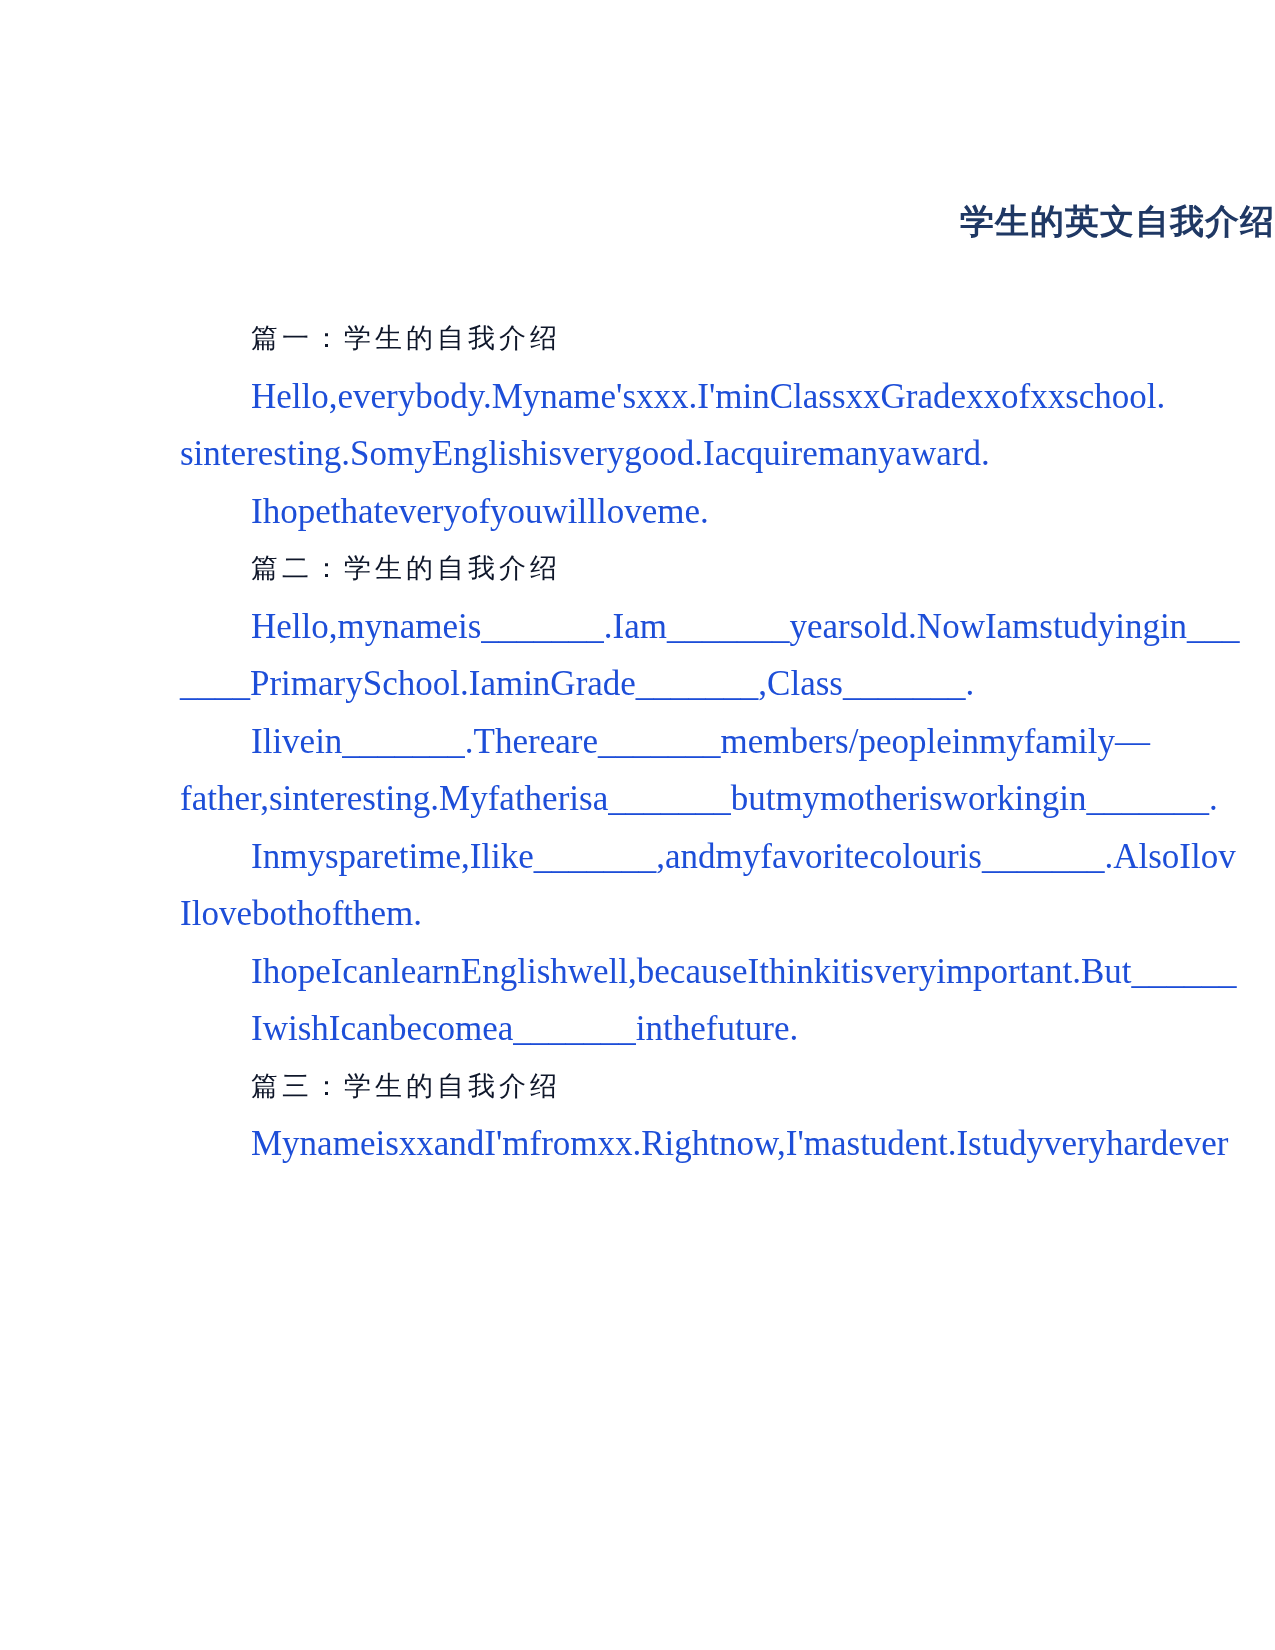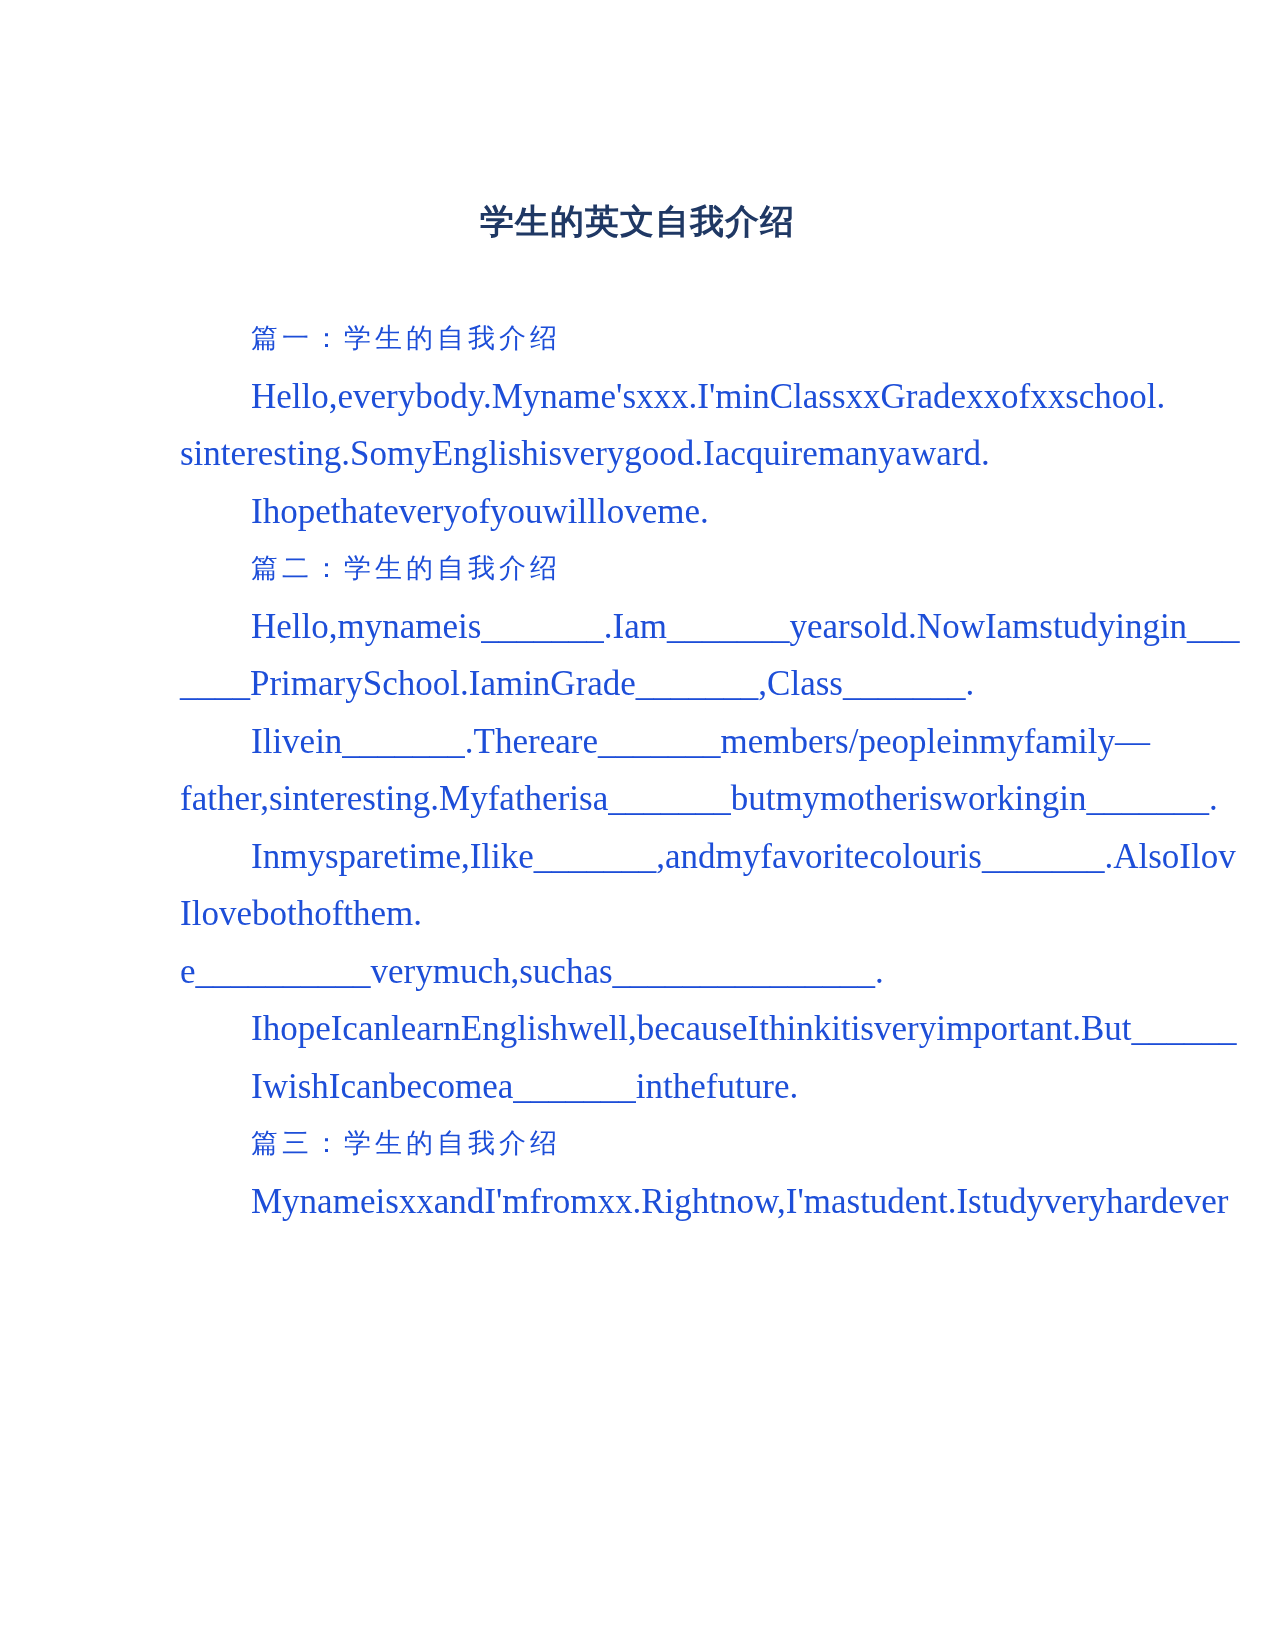--- a/index.html
+++ b/index.html
@@ -34,42 +34,41 @@
     line-height: 57.5px;
     white-space: nowrap;
     color: #1d4ed8;
   }
   .line.indent {
     padding-left: 71px;
   }
   .line.cn-heading {
     font-size: 27px;
     letter-spacing: 4px;
-    color: #1d4ed8;
+    color: #0f172a;
   }
 </style>
 </head>
 <body>
 
 <div class="page">
 
-  <div class="doc-title" style="color: rgb(31, 56, 100);">学生的英文自我介绍</div>
+  <div class="doc-title" style="color: rgb(31, 56, 100); text-align: right;">学生的英文自我介绍</div>
 
   <div class="lines">
     <div class="line cn-heading indent">篇一：学生的自我介绍</div>
     <div class="line indent">Hello,everybody.Myname'sxxx.I'minClassxxGradexxofxxschool.</div>
     <div class="line">sinteresting.SomyEnglishisverygood.Iacquiremanyaward.</div>
     <div class="line indent">Ihopethateveryofyouwillloveme.</div>
     <div class="line cn-heading indent">篇二：学生的自我介绍</div>
     <div class="line indent">Hello,mynameis_______.Iam_______yearsold.NowIamstudyingin___</div>
     <div class="line">____PrimarySchool.IaminGrade_______,Class_______.</div>
     <div class="line indent">Ilivein_______.Thereare_______members/peopleinmyfamily—</div>
     <div class="line">father,sinteresting.Myfatherisa_______butmymotherisworkingin_______.</div>
     <div class="line indent">Inmysparetime,Ilike_______,andmyfavoritecolouris_______.AlsoIlov</div>
     <div class="line">Ilovebothofthem.</div>
-    <div class="line">e__________verymuch,suchas_______________.</div>
     <div class="line indent">IhopeIcanlearnEnglishwell,becauseIthinkitisveryimportant.But______</div>
     <div class="line indent">IwishIcanbecomea_______inthefuture.</div>
     <div class="line cn-heading indent">篇三：学生的自我介绍</div>
     <div class="line indent">MynameisxxandI'mfromxx.Rightnow,I'mastudent.Istudyveryhardever</div>
   </div>
 
 </div>
 
 </body></html>

